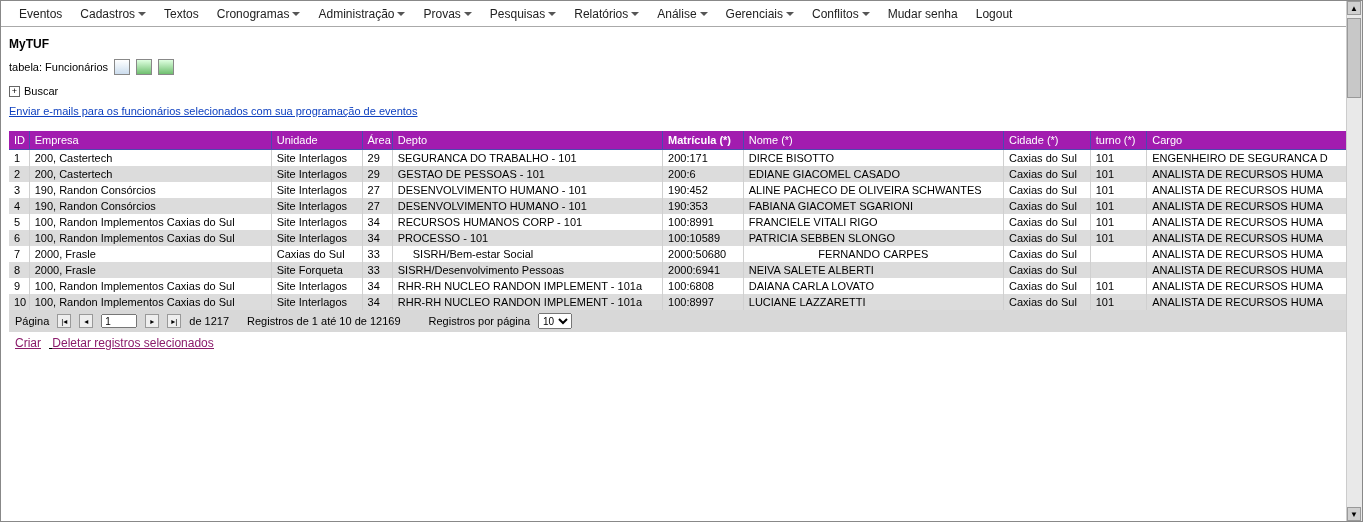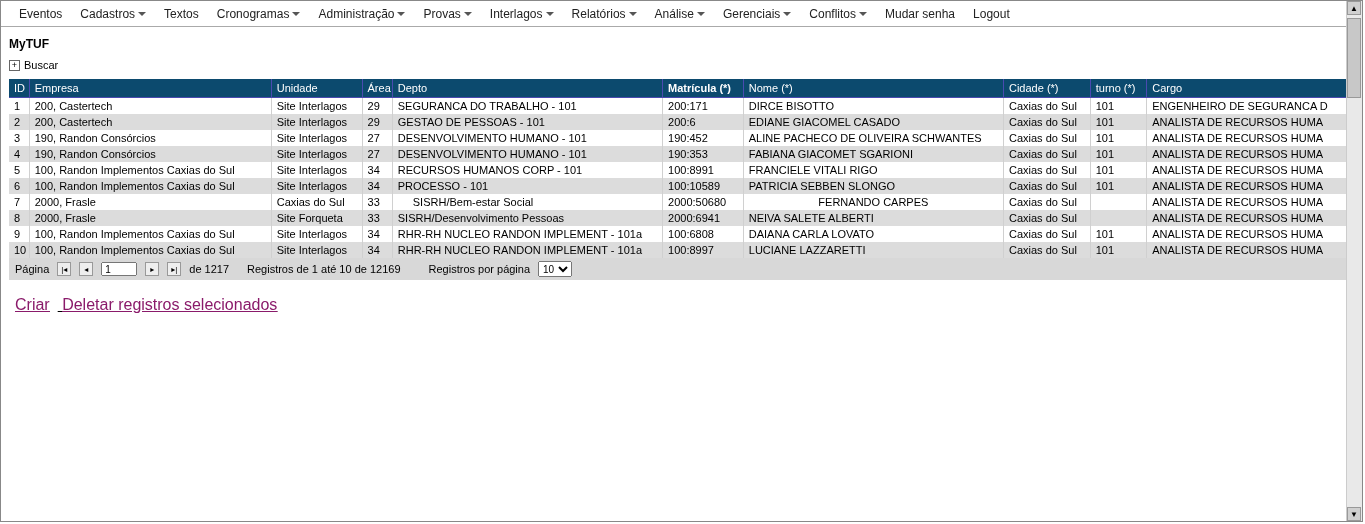--- a/index.html
+++ b/index.html
@@ -27,30 +27,30 @@
 .icon-excel { background: linear-gradient(#dfffe0,#6fbf6f); }
 .icon-excel2 { background: linear-gradient(#dfffe0,#6fbf6f); }
 
 .collapse-row { display: flex; align-items: center; gap: 4px; margin-bottom: 8px; }
 .plus-box { width: 11px; height: 11px; border: 1px solid #666; display: flex; align-items: center; justify-content: center; font-size: 9px; line-height: 1; cursor: pointer; }
 
 .linkline { margin-bottom: 14px; }
 .linkline a { color: #0d3fbf; text-decoration: underline; font-size: 11px; }
 
 .data-table { width: 1340px; border-collapse: collapse; table-layout: fixed; }
-.data-table th { background: #0c4a6e; color: #fff; text-align: left; padding: 3px 5px; font-weight: normal; border-right: 1px solid #4a4ab0; border-bottom: 1px solid #4a4ab0; white-space: nowrap; font-size: 11px; }
+.data-table th { background: #a21caf; color: #fff; text-align: left; padding: 3px 5px; font-weight: normal; border-right: 1px solid #4a4ab0; border-bottom: 1px solid #4a4ab0; white-space: nowrap; font-size: 11px; }
 .data-table td { padding: 2px 5px; border-right: 1px solid #d0d0d0; white-space: nowrap; overflow: hidden; font-size: 11px; }
 .data-table tbody tr:nth-child(odd) { background: #fff; }
 .data-table tbody tr:nth-child(even) { background: #dcdcdc; }
 
 .pager { background: #d8d8d8; padding: 3px 6px; display: flex; align-items: center; gap: 8px; font-size: 11px; width: 1340px; }
 .pager .nav-btn { width: 14px; height: 14px; background: #eee; border: 1px solid #999; display: inline-flex; align-items: center; justify-content: center; font-size: 8px; cursor: pointer; }
 .pager input.page-num { width: 36px; height: 14px; font-size: 10px; text-align: left; padding: 0 2px; }
 .pager select { height: 16px; font-size: 10px; }
-.actions { padding: 16px 6px; font-size: 16px; text-decoration: underline; }
+.actions { padding: 4px 6px; font-size: 12px; text-decoration: underline; }
 .actions a { color: #8a1a6a; text-decoration: underline; margin-right: 8px; }
 </style>
 </head>
 <body>
 
 <div class="outer">
   <div class="scrollbar-v">
     <div class="arrow">▲</div>
     <div class="thumb"></div>
     <div class="arrow" style="position:absolute;bottom:0;">▼</div>
@@ -74,21 +74,21 @@
       </div>
       <div class="menu-item">
         <span>Administração</span>
         <span class="caret"></span>
       </div>
       <div class="menu-item">
         <span>Provas</span>
         <span class="caret"></span>
       </div>
       <div class="menu-item">
-        <span>Interlagos</span>
+        <span>Pesquisas</span>
         <span class="caret"></span>
       </div>
       <div class="menu-item">
         <span>Relatórios</span>
         <span class="caret"></span>
       </div>
       <div class="menu-item">
         <span>Análise</span>
         <span class="caret"></span>
       </div>
@@ -104,26 +104,35 @@
         <span>Mudar senha</span>
       </div>
       <div class="menu-item">
         <span>Logout</span>
       </div>
     </div>
 
   <div class="content">
     <div class="heading">MyTUF</div>
 
+    <div class="table-label">
+      <span>tabela: Funcionários</span>
+      <span class="icon-btn icon-print"></span>
+      <span class="icon-btn icon-excel"></span>
+      <span class="icon-btn icon-excel2"></span>
+    </div>
 
     <div class="collapse-row">
       <span class="plus-box">+</span>
       <span>Buscar</span>
     </div>
 
+    <div class="linkline">
+      <a href="#">Enviar e-mails para os funcionários selecionados com sua programação de eventos</a>
+    </div>
 
     <table class="data-table" id="data-table">
       <thead>
           <tr id="header-row">
             <th style="width: 20px;">ID</th>
             <th style="width: 240px;">Empresa</th>
             <th style="width: 90px;">Unidade</th>
             <th style="width: 30px;">Área</th>
             <th style="width: 268px;">Depto</th>
             <th style="width: 80px; font-weight: bold;">Matrícula (*)</th>

